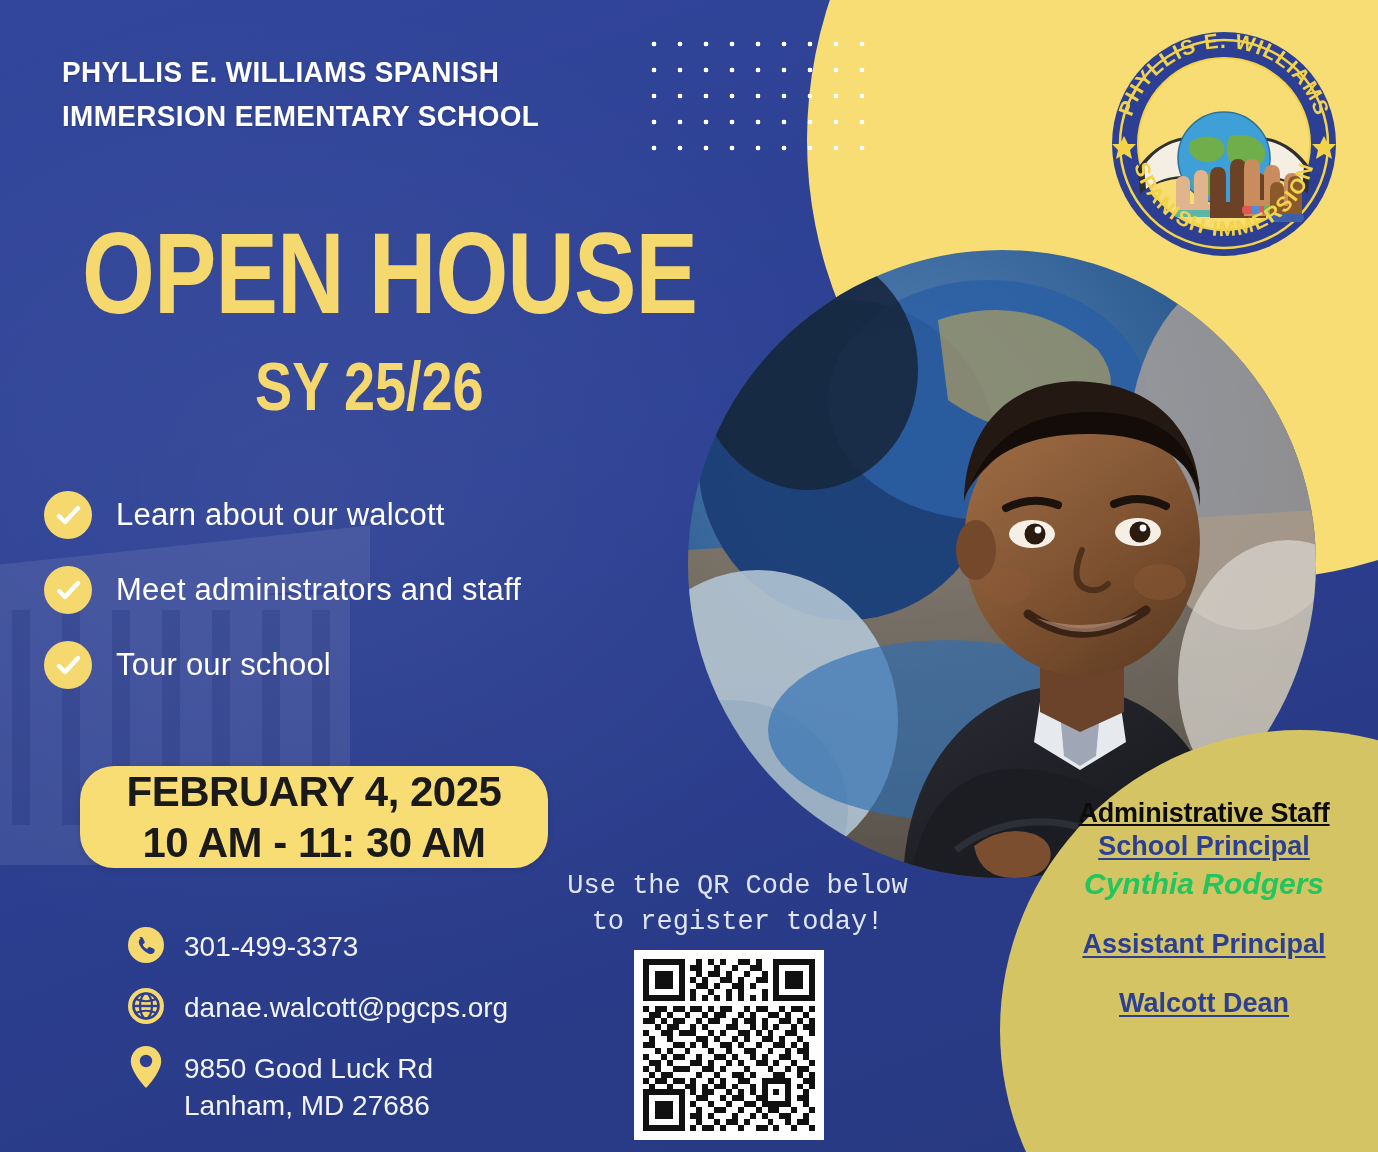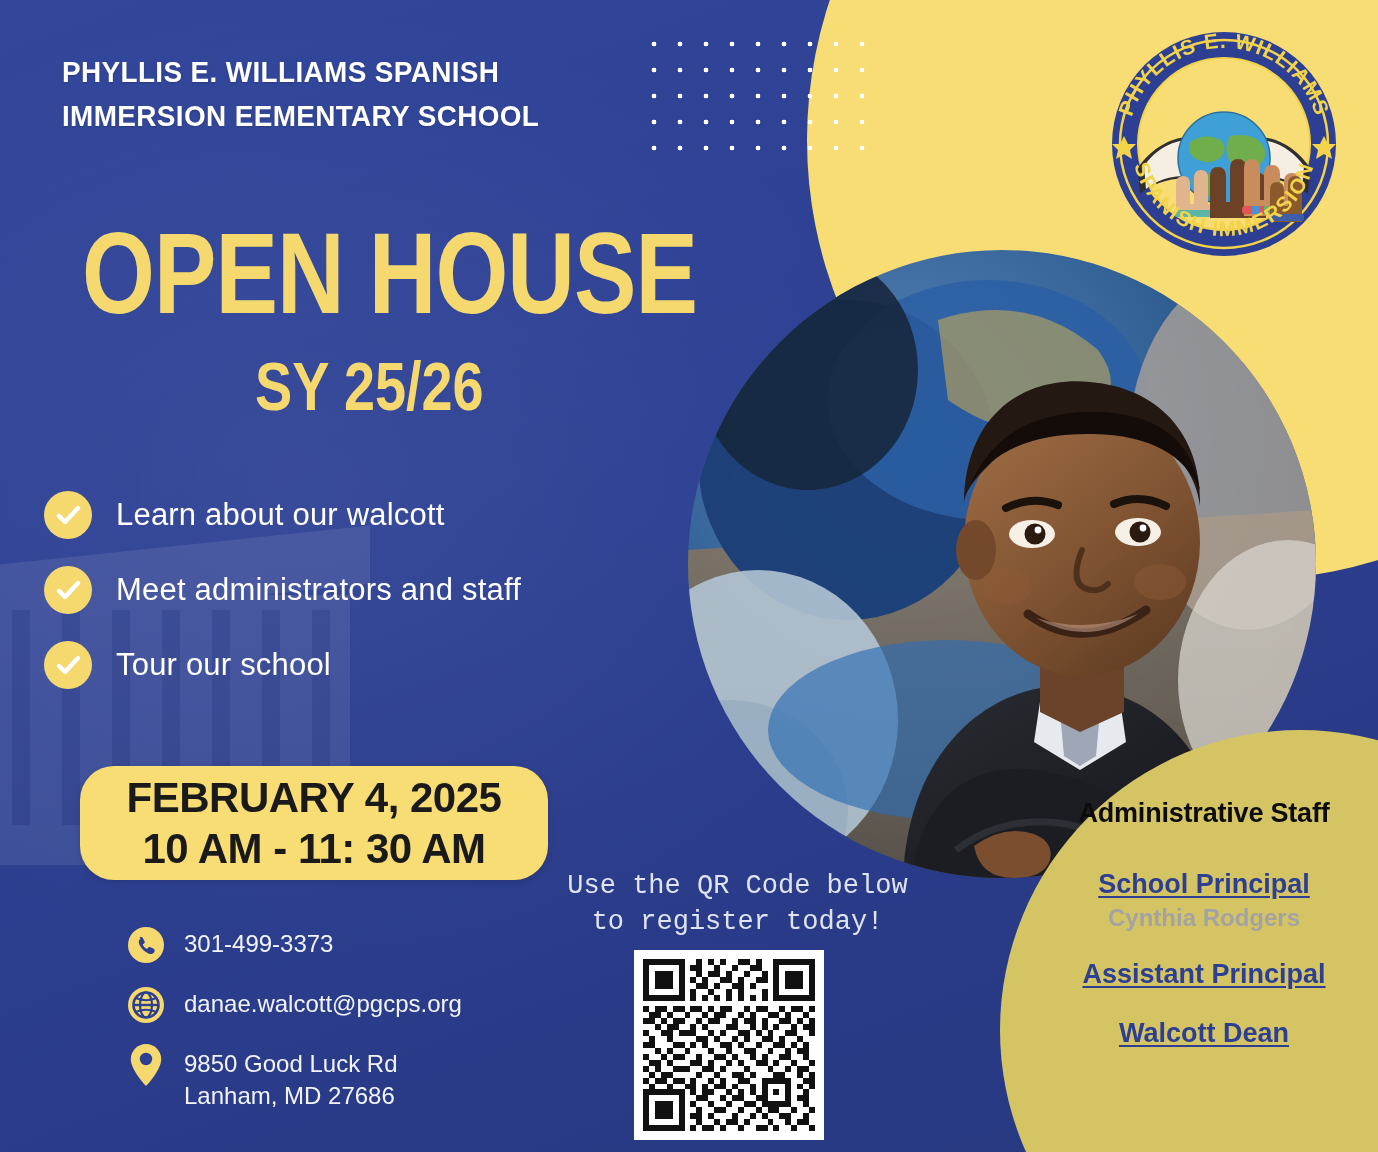--- a/index.html
+++ b/index.html
@@ -149,21 +149,21 @@
     font-size: 31px;
     font-weight: 400;
     letter-spacing: 0.2px;
     white-space: nowrap;
   }
 
   
   .date-pill {
     position: absolute;
     left: 80px; top: 766px;
-    width: 468px; height: 114px;
+    width: 468px; height: 102px;
     background: #F8DD74;
     border-radius: 34px;
     display: flex; flex-direction: column;
     align-items: center; justify-content: center;
     box-shadow: 0 2px 6px rgba(0,0,0,0.12);
   }
   .date-line, .time-line {
     color: #1A1A1A;
     font-family: "Liberation Sans", sans-serif;
     font-weight: 700;
@@ -187,21 +187,21 @@
   .contact-icon {
     flex: 0 0 auto;
     width: 40px; height: 40px;
     display: flex; align-items: center; justify-content: center;
     margin-right: 18px;
   }
   .contact-icon svg { display:block; }
   .contact-text {
     color: #F2F4FA;
     font-family: "Liberation Sans", sans-serif;
-    font-size: 24px;
+    font-size: 28px;
     font-weight: 400;
     line-height: 1.35;
     padding-top: 3px;
     white-space: nowrap;
   }
 
   
   .qr-caption {
     position: absolute;
     left: 565px; top: 868px;
@@ -244,38 +244,39 @@
     left: 1030px; top: 798px;
     width: 348px;
     text-align: center;
   }
   .admin-heading {
     color: #0C0C0C;
     font-family: "Liberation Sans", sans-serif;
     font-weight: 700;
     font-size: 27px;
     letter-spacing: -0.2px;
-    margin-bottom: 38px;
+    text-decoration: underline;
   }
   .staff-entry { margin-bottom: 24px; }
   .staff-title {
     color: #2C3F92;
     font-family: "Liberation Sans", sans-serif;
     font-weight: 700;
     font-size: 27px;
     text-decoration: underline;
     text-underline-offset: 3px;
     line-height: 1.3;
   }
   .staff-name {
-    color: #a3a3a3;
+    color: #22c55e;
     font-family: "Liberation Sans", sans-serif;
     font-weight: 700;
-    font-size: 24px;
+    font-size: 30px;
     line-height: 1.3;
+    font-style: italic;
   }
 </style>
 </head>
 <body>
 
 <div id="flyer">
 
   <div class="bg-gradient"></div>
 
   <div class="ghost-building">

